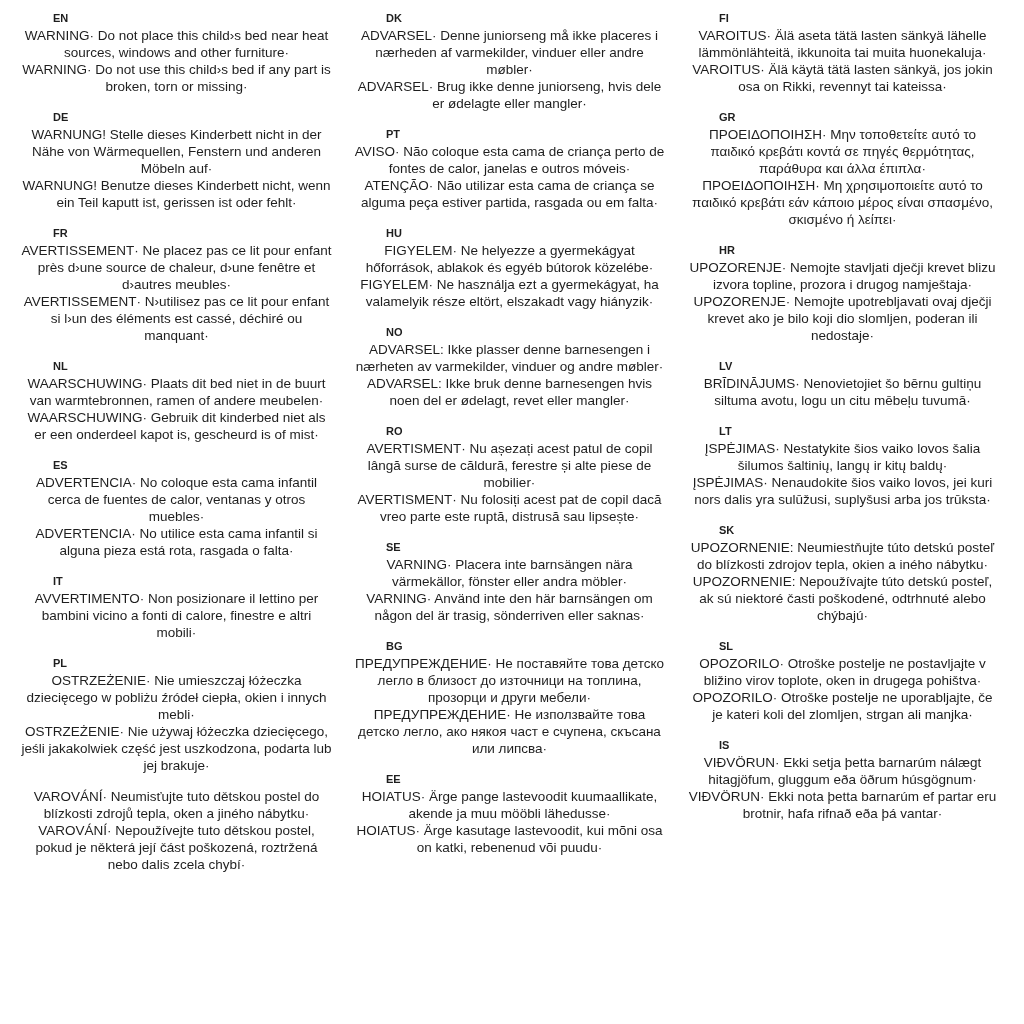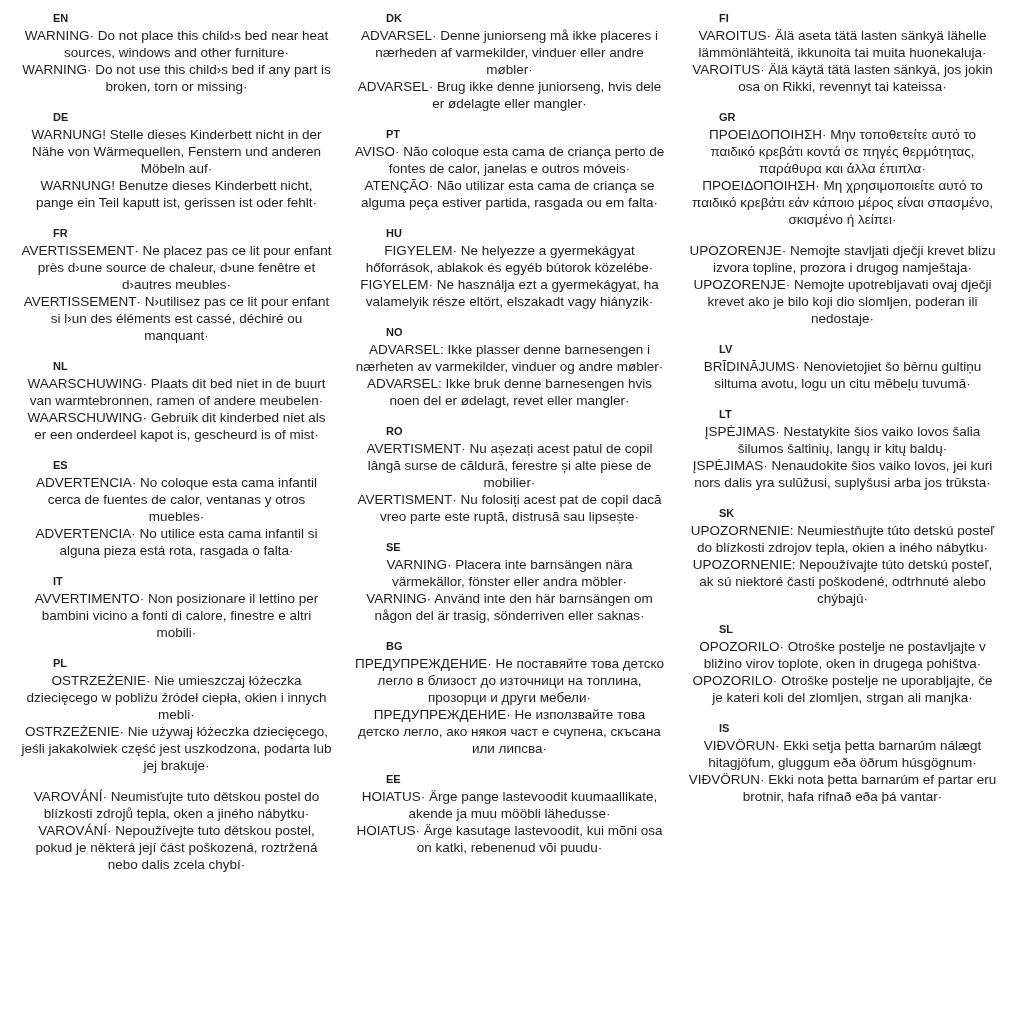--- a/index.html
+++ b/index.html
@@ -39,21 +39,21 @@
 <div class="page">
   <div class="column">
       <section class="lang-section">
         <h2 class="lang-code">EN</h2>
         <p class="warning-text">WARNING· Do not place this child›s bed near heat sources, windows and other furniture·</p>
         <p class="warning-text">WARNING· Do not use this child›s bed if any part is broken, torn or missing·</p>
       </section>
       <section class="lang-section">
         <h2 class="lang-code">DE</h2>
         <p class="warning-text">WARNUNG! Stelle dieses Kinderbett nicht in der Nähe von Wärmequellen, Fenstern und anderen Möbeln auf·</p>
-        <p class="warning-text">WARNUNG! Benutze dieses Kinderbett nicht, pange ein Teil kaputt ist, gerissen ist oder fehlt·</p>
+        <p class="warning-text">WARNUNG! Benutze dieses Kinderbett nicht, wenn ein Teil kaputt ist, gerissen ist oder fehlt·</p>
       </section>
       <section class="lang-section">
         <h2 class="lang-code">FR</h2>
         <p class="warning-text">AVERTISSEMENT· Ne placez pas ce lit pour enfant près d›une source de chaleur, d›une fenêtre et d›autres meubles·</p>
         <p class="warning-text">AVERTISSEMENT· N›utilisez pas ce lit pour enfant si l›un des éléments est cassé, déchiré ou manquant·</p>
       </section>
       <section class="lang-section">
         <h2 class="lang-code">NL</h2>
         <p class="warning-text">WAARSCHUWING· Plaats dit bed niet in de buurt van warmtebronnen, ramen of andere meubelen·</p>
         <p class="warning-text">WAARSCHUWING· Gebruik dit kinderbed niet als er een onderdeel kapot is, gescheurd is of mist·</p>
@@ -124,20 +124,21 @@
         <h2 class="lang-code">FI</h2>
         <p class="warning-text">VAROITUS· Älä aseta tätä lasten sänkyä lähelle lämmönlähteitä, ikkunoita tai muita huonekaluja·</p>
         <p class="warning-text">VAROITUS· Älä käytä tätä lasten sänkyä, jos jokin osa on Rikki, revennyt tai kateissa·</p>
       </section>
       <section class="lang-section">
         <h2 class="lang-code">GR</h2>
         <p class="warning-text">ΠΡΟΕΙΔΟΠΟΙΗΣΗ· Μην τοποθετείτε αυτό το παιδικό κρεβάτι κοντά σε πηγές θερμότητας, παράθυρα και άλλα έπιπλα·</p>
         <p class="warning-text">ΠΡΟΕΙΔΟΠΟΙΗΣΗ· Μη χρησιμοποιείτε αυτό το παιδικό κρεβάτι εάν κάποιο μέρος είναι σπασμένο, σκισμένο ή λείπει·</p>
       </section>
       <section class="lang-section">
+        <h2 class="lang-code">HR</h2>
         <p class="warning-text">UPOZORENJE· Nemojte stavljati dječji krevet blizu izvora topline, prozora i drugog namještaja·</p>
         <p class="warning-text">UPOZORENJE· Nemojte upotrebljavati ovaj dječji krevet ako je bilo koji dio slomljen, poderan ili nedostaje·</p>
       </section>
       <section class="lang-section">
         <h2 class="lang-code">LV</h2>
         <p class="warning-text">BRĪDINĀJUMS· Nenovietojiet šo bērnu gultiņu siltuma avotu, logu un citu mēbeļu tuvumā·</p>
       </section>
       <section class="lang-section">
         <h2 class="lang-code">LT</h2>
         <p class="warning-text">ĮSPĖJIMAS· Nestatykite šios vaiko lovos šalia šilumos šaltinių, langų ir kitų baldų·</p>

